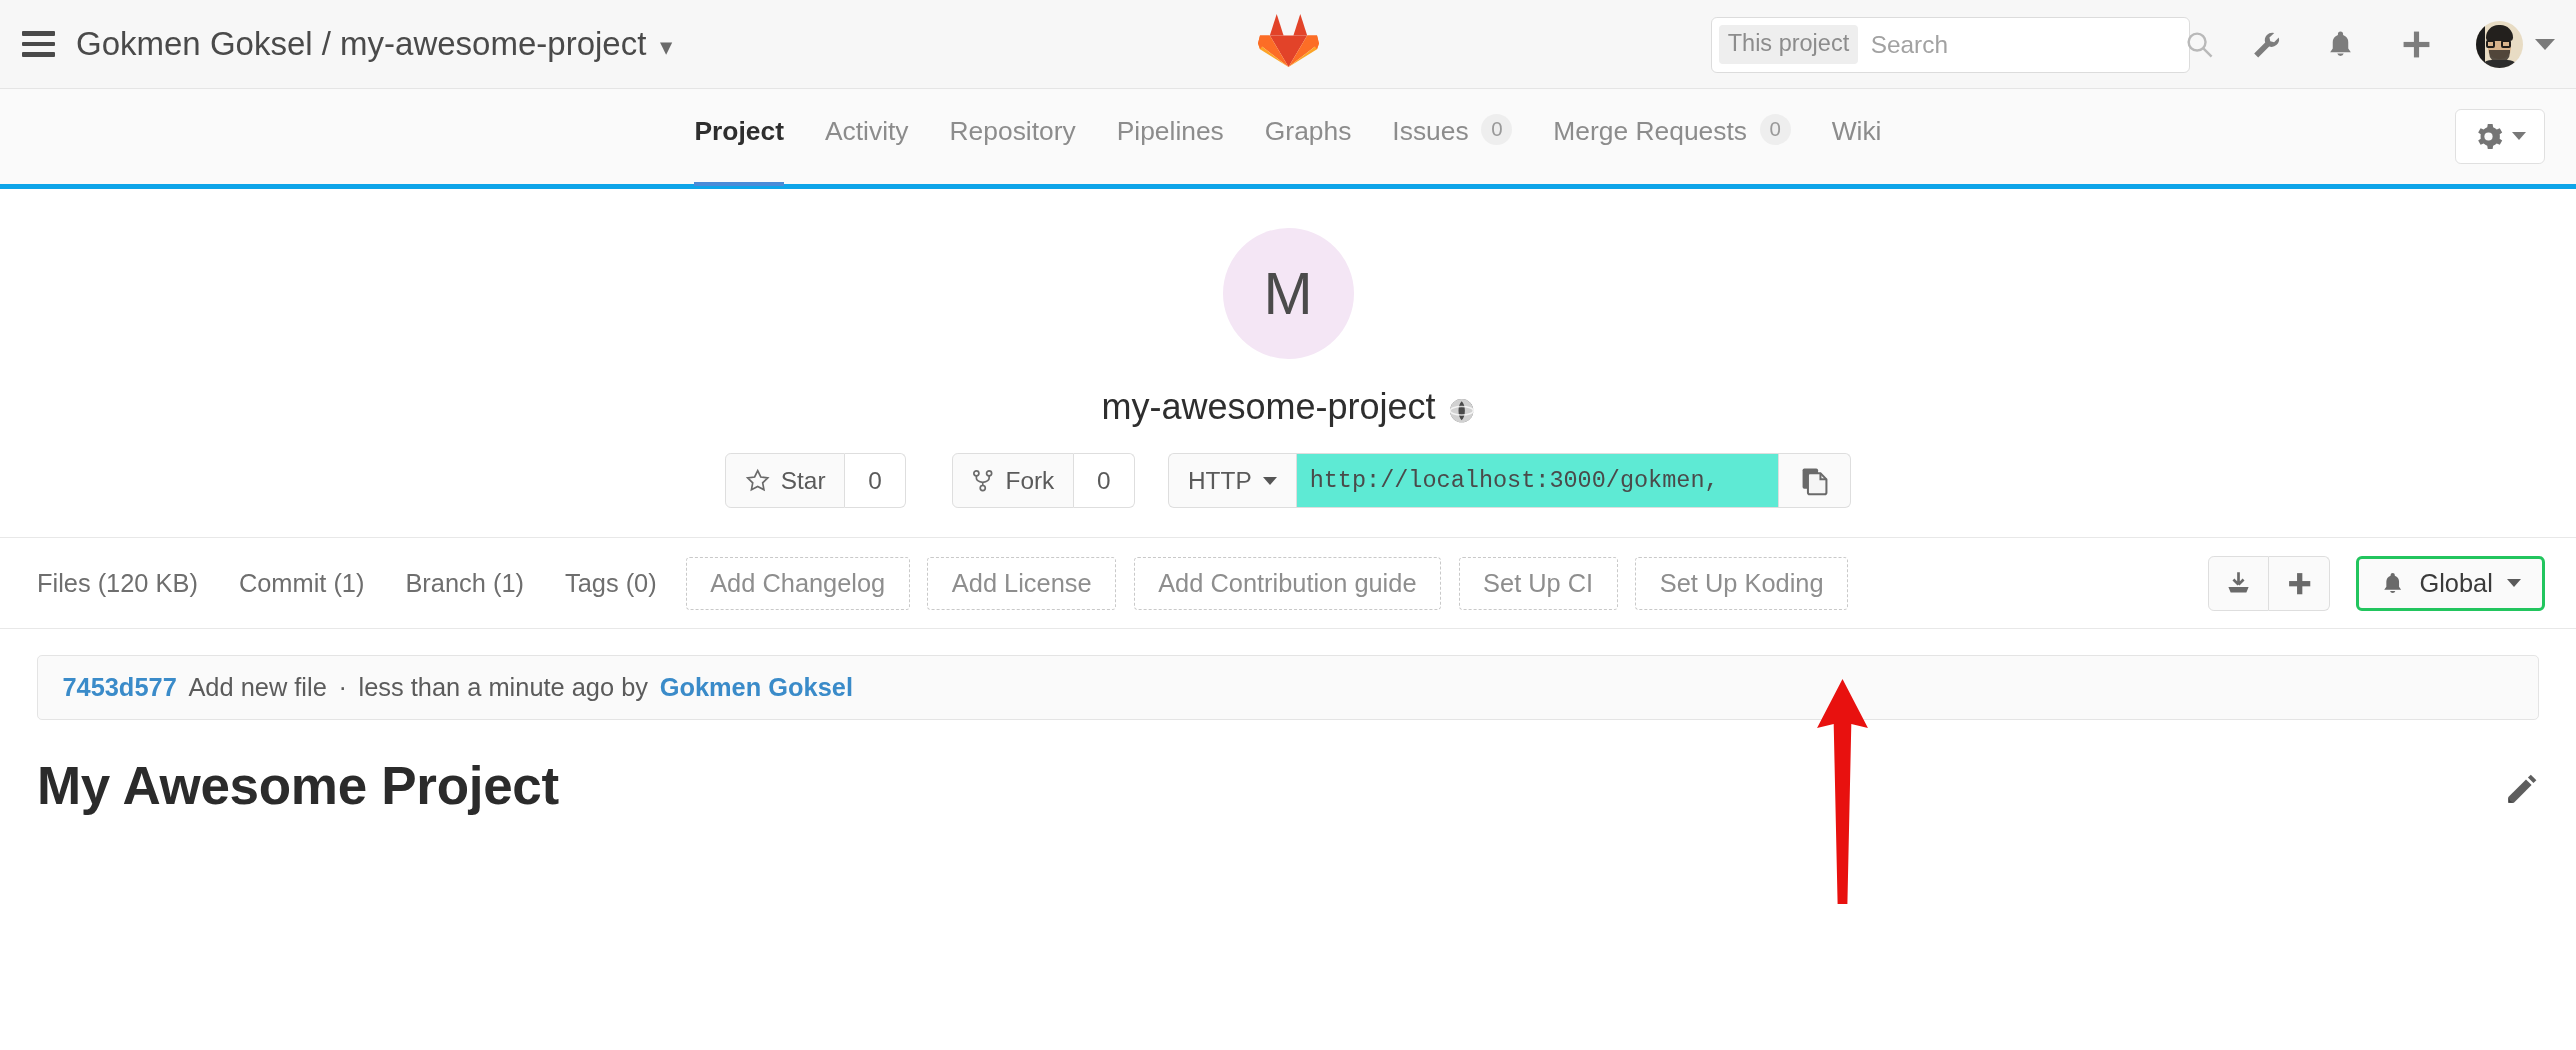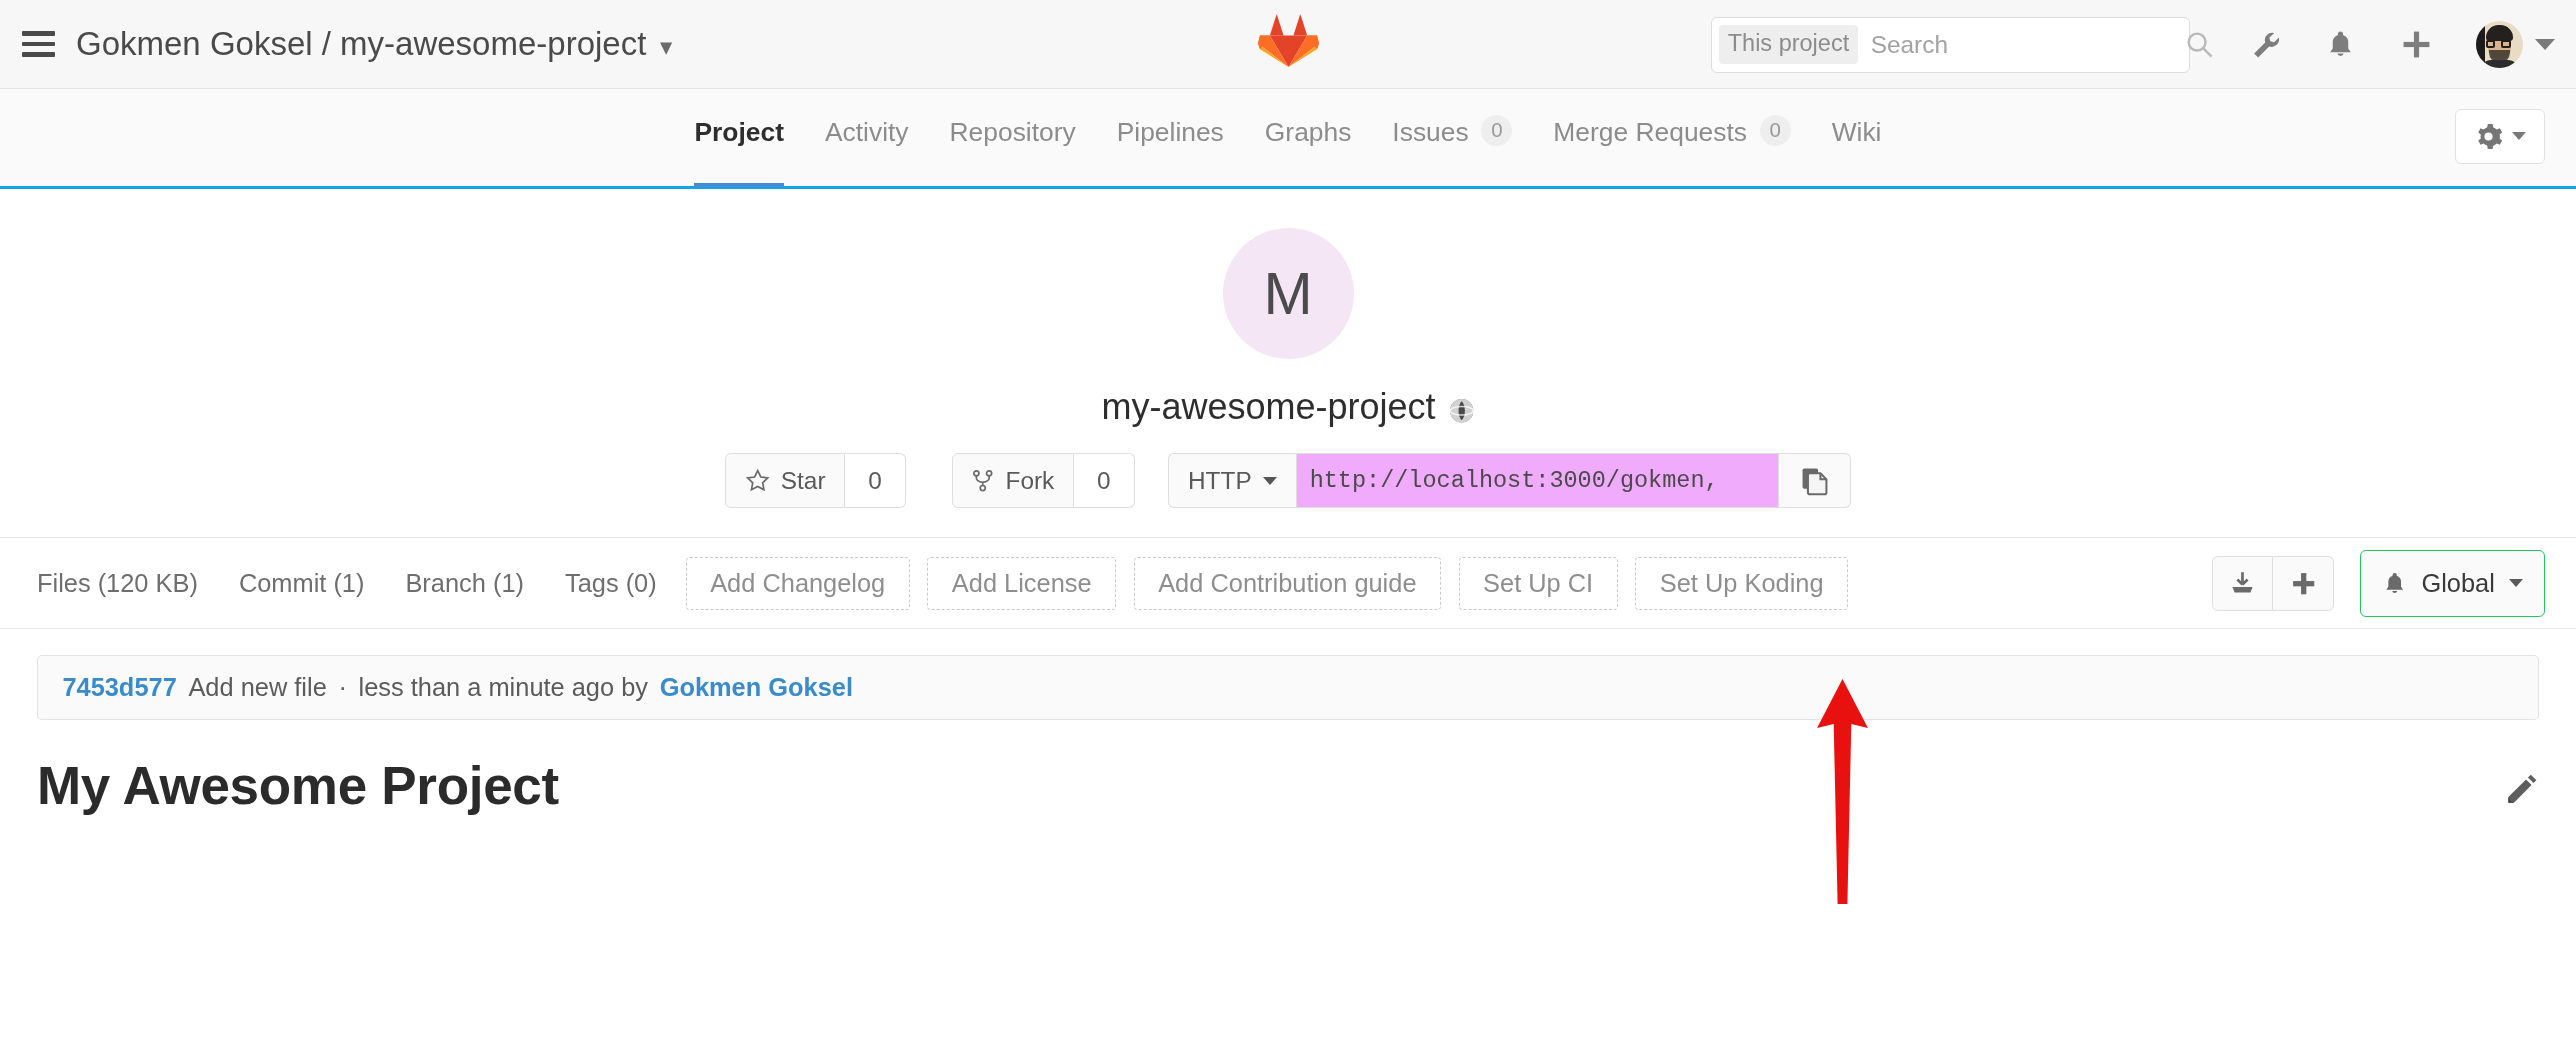--- a/index.html
+++ b/index.html
@@ -111,21 +111,21 @@
   .avatar .g1{left:9.8px;} .avatar .g2{left:25.4px;}
   .avatar .beard{position:absolute;left:12.7px;top:29px;width:21.5px;height:12.7px;background:#3a332c;border-radius:0 0 10.8px 10.8px;opacity:.85;}
   .avatar .shoulder{position:absolute;left:2px;top:39px;width:43px;height:13.7px;background:#2c2c2c;border-radius:13.7px 13.7px 0 0;}
   .avatar .side{position:absolute;left:0;top:0;width:8.8px;height:47px;background:#1c1c1c;}
   .caret-sm { width:0;height:0;border-left:10.8px solid transparent;border-right:10.8px solid transparent;border-top:11.7px solid #7a7a7a; }
 
   
   .navbar {
     height: 100px;
     background: #fafafa;
-    border-bottom: 3px solid #0ea5e9;
+    border-bottom: 5px solid #0ea5e9;
     position: relative;
     display: flex;
     align-items: flex-start;
     justify-content: center;
   }
   .navtabs { display:flex; align-items:center; gap: 0; height: 100%; padding-top: 19.6px;}
   .navtab {
     font-size: 26.4px;
     color: #8c8c8c;
     padding: 8.8px 20.5px 0 20.5px;
@@ -215,21 +215,21 @@
   .spacer-16 { width: 21.5px; }
   .clone-wrap { display:flex; align-items:center; margin-left: 21.5px; }
   .clone-proto {
     height: 55px; background:#fafafa; border:1px solid #dedede; border-right:none;
     border-radius: 5.9px 0 0 5.9px;
     display:flex;align-items:center;gap:11.7px;
     padding: 0 18.6px; font-size: 24.4px; color:#5a5a5a; cursor:pointer;
   }
   .clone-url {
     height: 55px; width: 483px;
-    background:#f0abfc; border:1px solid #dedede;
+    background:#5eead4; border:1px solid #dedede;
     font-family:"Liberation Mono", monospace;
     font-size: 23.5px; color:#4a4a4a;
     padding: 0 12.7px;
     display:flex;align-items:center;
     overflow:hidden; white-space:nowrap;
   }
   .clone-copy {
     height:55px; width: 72px; background:#fafafa;
     border:1px solid #dedede; border-left:none; border-radius: 0 5.9px 5.9px 0;
     display:flex;align-items:center;justify-content:center;cursor:pointer;
@@ -275,21 +275,21 @@
   }
   .icon-btn {
     height: 55px; width: 61px;
     background:#fafafa; border:1px solid #dedede;
     display:flex;align-items:center;justify-content:center;
     cursor:pointer;
   }
   .icon-btn.l { border-radius: 5.9px 0 0 5.9px; }
   .icon-btn.r { border-radius: 0 5.9px 5.9px 0; border-left:none; }
   .global-btn {
-    height: 67px; background:#fafafa; border:1px solid #22c55e;
+    height: 55px; background:#fafafa; border:3px solid #22c55e;
     border-radius: 5.9px;
     display:flex;align-items:center;gap:13.7px;
     padding: 0 21.5px;
     font-size: 25.4px; color:#3a3a3a;
     cursor: pointer;
   }
 
   
   .commit-wrap { padding: 25.4px 37px 0 37px; }
   .commit-box {

